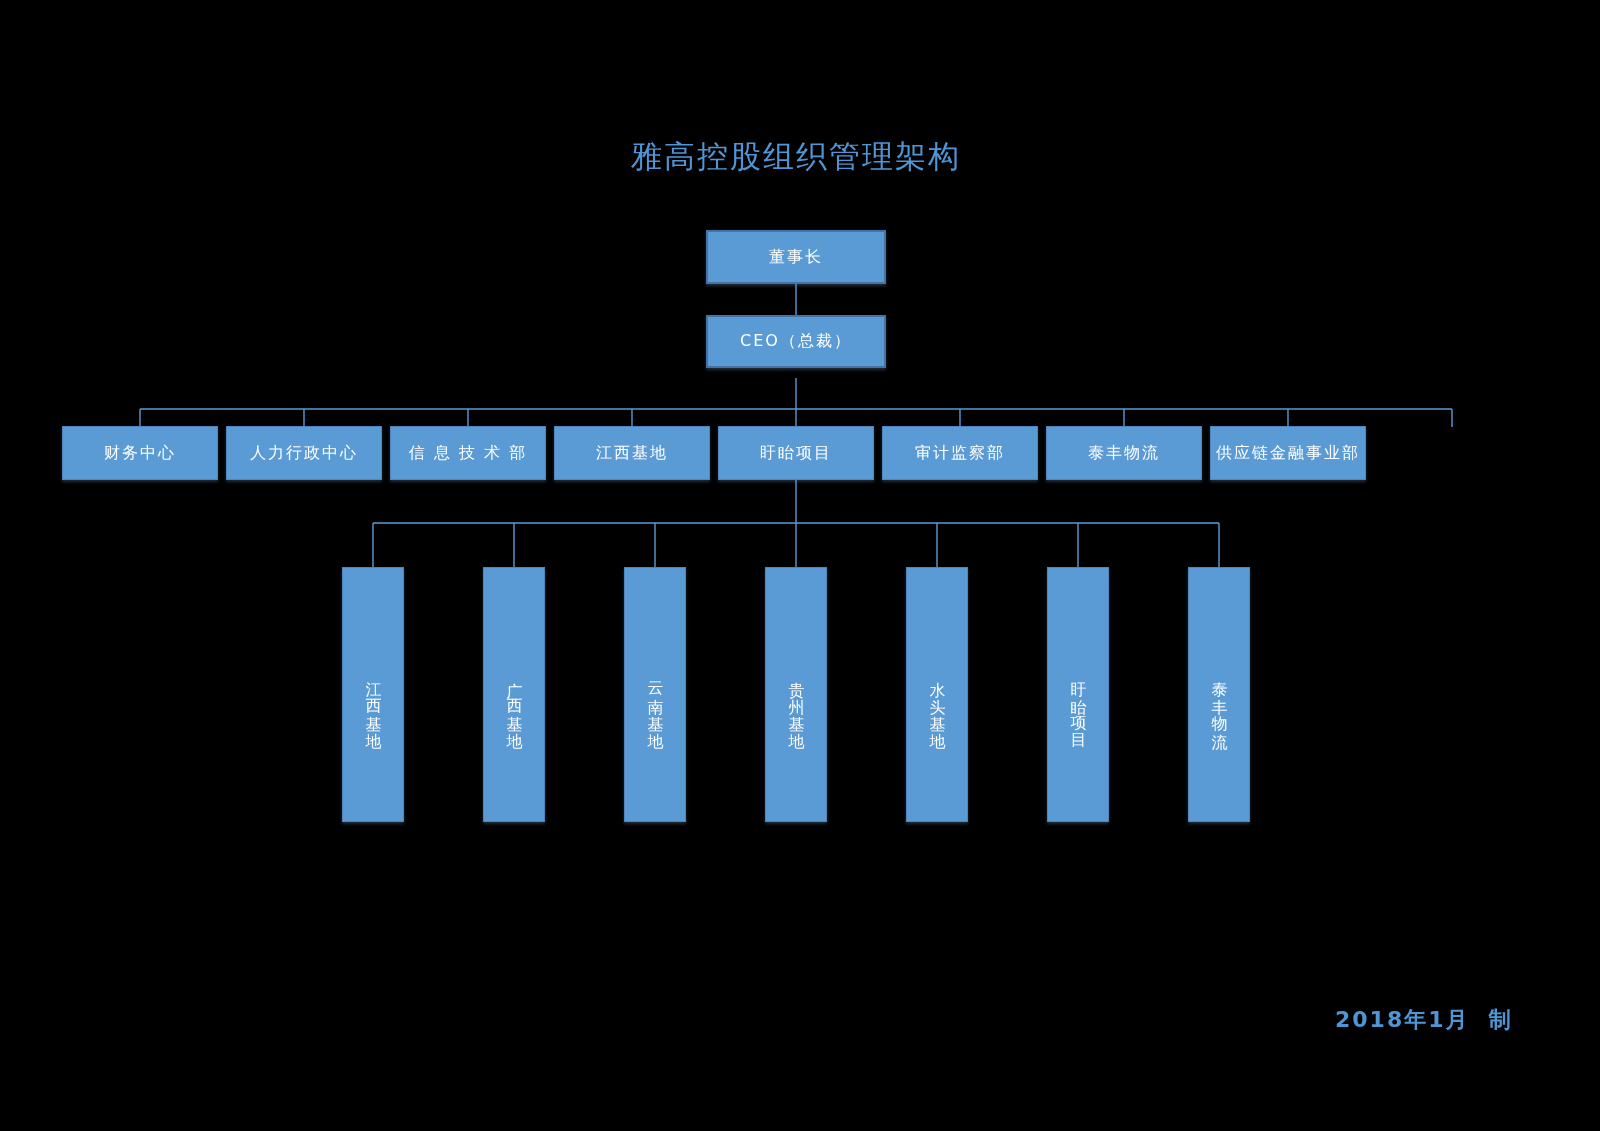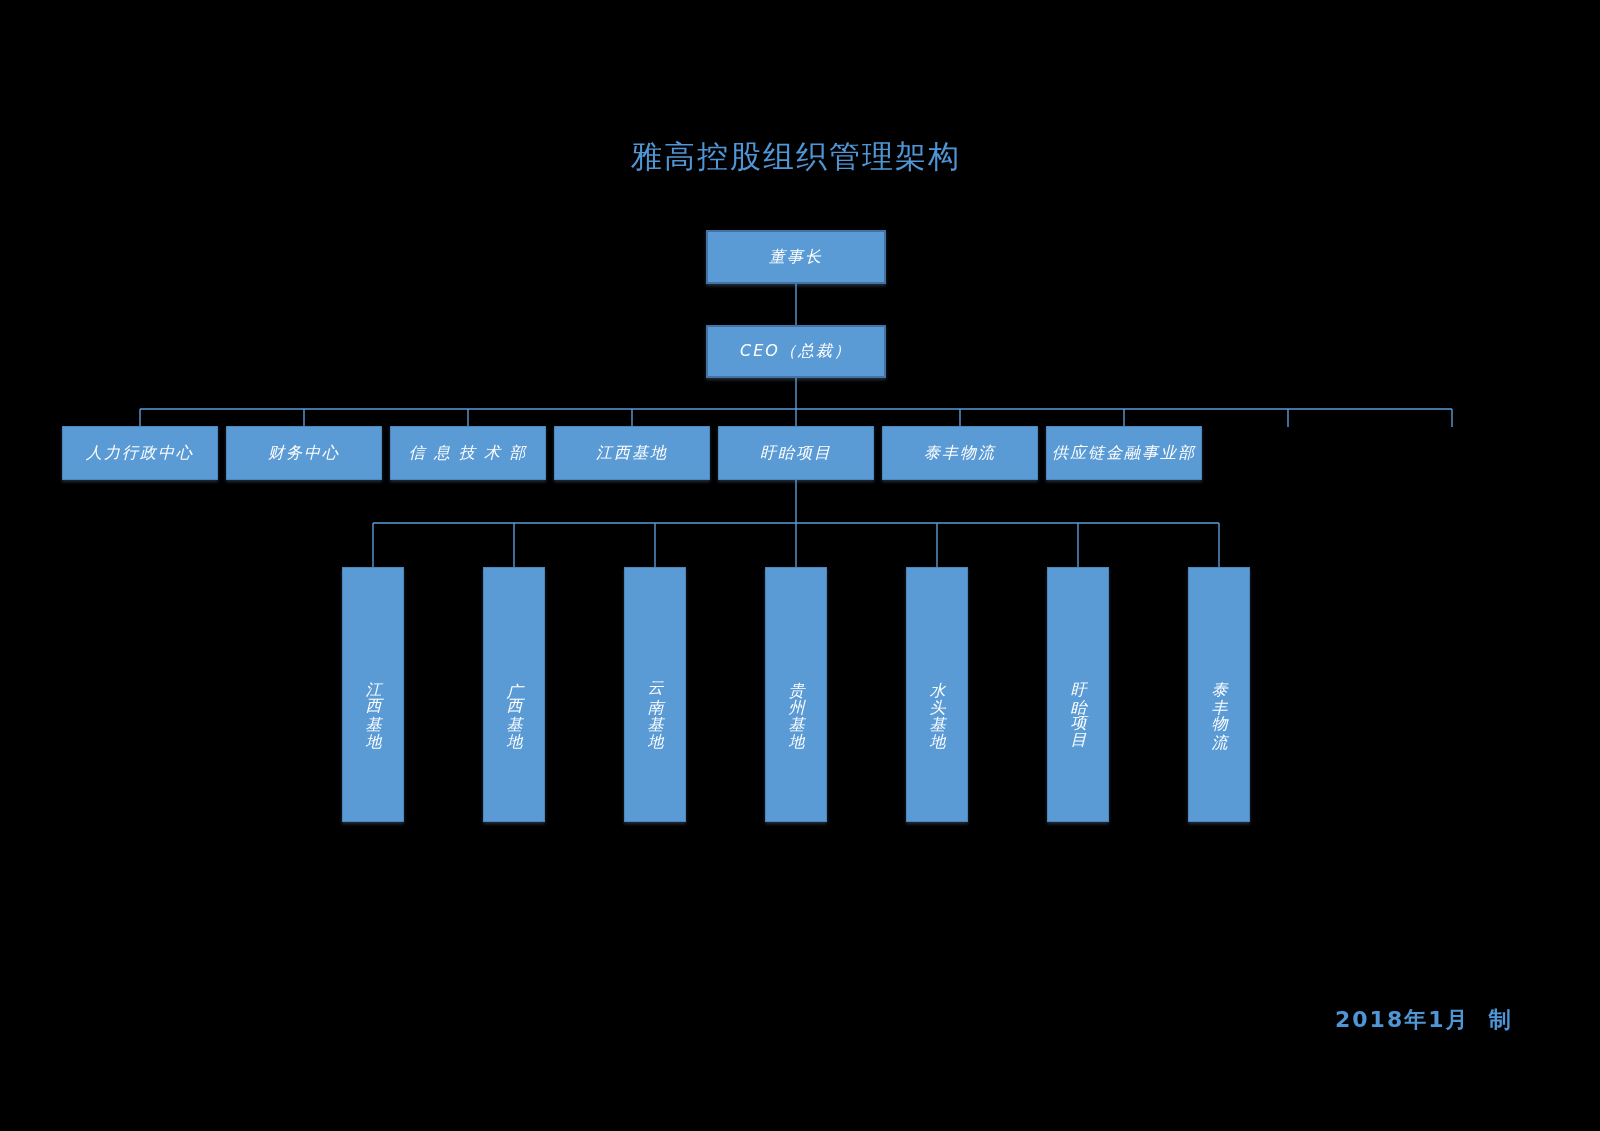--- a/index.html
+++ b/index.html
@@ -40,21 +40,20 @@
   .node {
     position: absolute;
     background: var(--box-fill, #5b9bd5);
     border: 1px solid rgba(65, 113, 164, 0.5);
     box-shadow: 0 2px 3px rgba(120, 150, 185, 0.3);
     display: flex;
     align-items: center;
     justify-content: center;
     color: var(--box-text, #ffffff);
     box-sizing: border-box;
-    font-style: italic;
   }
   .node-top {
     left: 706px;
     width: 180px;
     height: 54px;
     border: 2px solid var(--box-border, #4472a4);
     font-size: 16px;
     letter-spacing: 2px;
   }
   .row {
@@ -114,39 +113,42 @@
     <path d="M796 284V326M796 378V409M796 480V523"></path>
     <path d="M140 409H1452M373 523H1219"></path>
     <path d="M140 409V427M304 409V427M468 409V427M632 409V427M796 409V427M960 409V427M1124 409V427M1288 409V427M1452 409V427"></path>
     <path d="M373 523V567M514 523V567M655 523V567M796 523V567M937 523V567M1078 523V567M1219 523V567"></path>
   </svg>
 
   <div class="node node-top" style="top:230px">
     <span>董事长</span>
   </div>
 
-  <div class="node node-top" style="top:325px;height:53px">
+  <div class="node node-top" style="top:315px;height:53px">
     <span>CEO（总裁）</span>
   </div>
 
   <div class="row dept-row">
     <div class="node">
-      <span>人力行政中心</span>
+      <span>财务中心</span>
     </div>
     <div class="node">
-      <span>财务中心</span>
+      <span>人力行政中心</span>
     </div>
     <div class="node">
       <span>信 息 技 术 部</span>
     </div>
     <div class="node">
       <span>江西基地</span>
     </div>
     <div class="node">
       <span>盱眙项目</span>
+    </div>
+    <div class="node">
+      <span>审计监察部</span>
     </div>
     <div class="node">
       <span>泰丰物流</span>
     </div>
     <div class="node">
       <span>供应链金融事业部</span>
     </div>
   </div>
 
   <div class="row unit-row">

